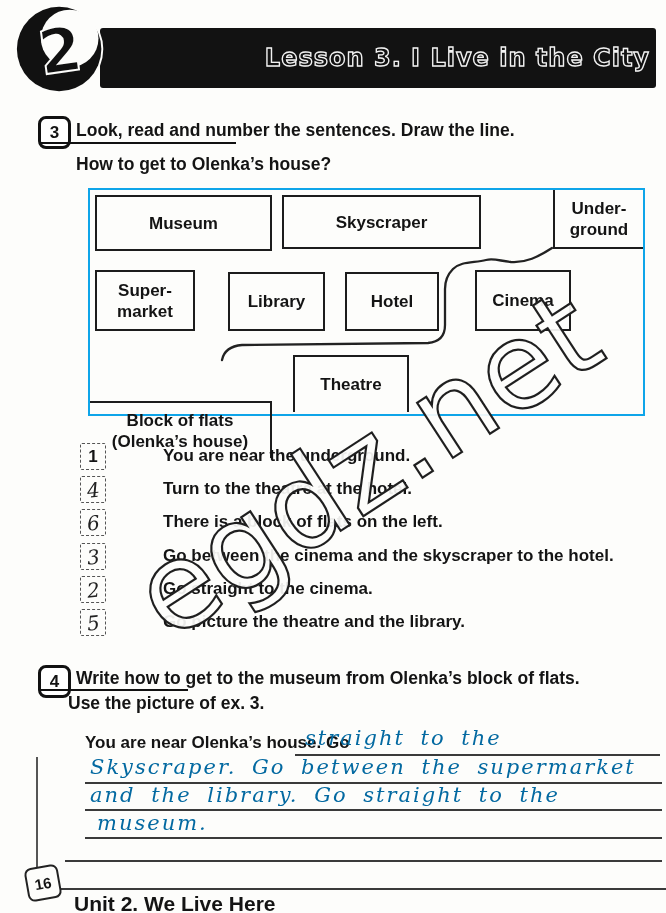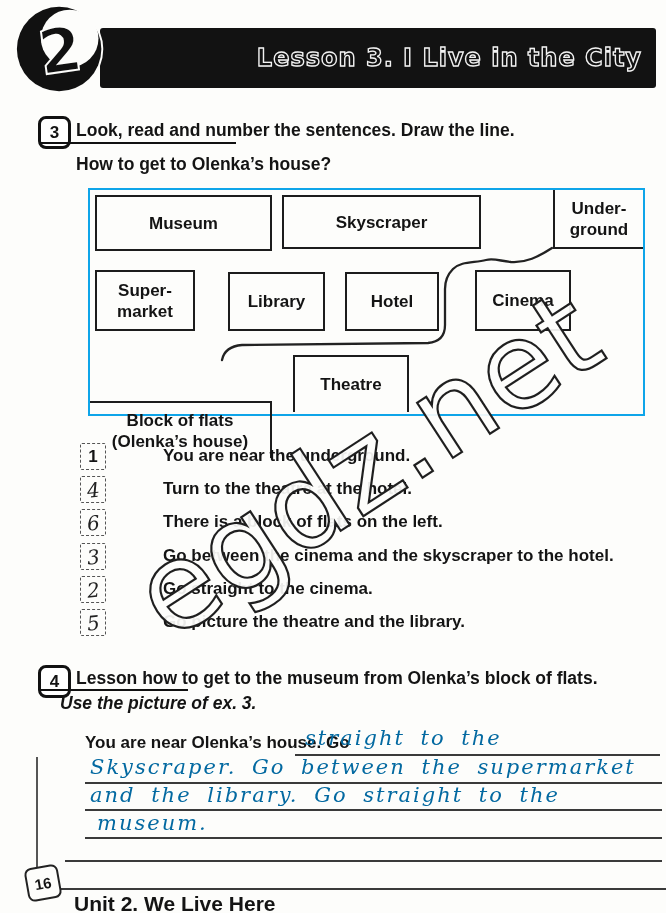--- a/index.html
+++ b/index.html
@@ -6,21 +6,21 @@
   body{background:#e8e8e8;font-family:"Liberation Sans",sans-serif;}
   #page{position:relative;width:666px;height:913px;background:#fdfdfb;overflow:hidden;
         box-shadow:0 0 6px rgba(0,0,0,.3);color:#141414;}
   .abs{position:absolute;}
 
   
   #banner{left:100px;top:28px;width:556px;height:60px;background:#121212;
           border-radius:3px;display:flex;align-items:center;justify-content:flex-end;}
   #banner .title{color:#121212;-webkit-text-stroke:1.3px #f2f2f2;
           text-shadow:0 0 1px #fff;font-size:24px;font-weight:bold;
-          letter-spacing:1px;padding-right:14px;font-family:"DejaVu Sans",sans-serif;}
+          letter-spacing:1px;padding-right:6px;font-family:"DejaVu Sans",sans-serif;}
   #logo{left:14px;top:2px;width:96px;height:96px;}
 
   
   .ex-badge{width:27px;height:27px;border:3px solid #111;border-radius:8px;
             display:flex;align-items:center;justify-content:center;
             font-weight:bold;font-size:17px;background:#fff;}
   .instr{font-weight:bold;font-size:17.5px;line-height:24px;}
   .uline{position:absolute;height:2px;background:#111;}
 
   
@@ -152,24 +152,24 @@
     <div class="num-box">
         <span class="num-hw">5</span>
       </div>
     <div class="sent-text">Go picture the theatre and the library.</div>
   </div>
 
   <div class="ex-badge abs" style="left:38px;top:665px;">
     <span>4</span>
   </div>
   <div class="instr abs" style="left:76px;top:666px;width:585px;">
-    <span>Lesson how</span><span> to get to the museum from Olenka’s block of flats.</span>
+    <span>Write how</span><span> to get to the museum from Olenka’s block of flats.</span>
   </div>
   <div class="uline abs" style="left:40px;top:689px;width:148px;"></div>
-  <div class="instr abs" style="left:60px;top:691px;font-style:italic;">Use the picture of ex. 3.</div>
+  <div class="instr abs" style="left:68px;top:691px;">Use the picture of ex. 3.</div>
 
   <div class="instr abs" style="left:85px;top:731px;font-size:17px;">You are near Olenka’s house. Go</div>
 
   <span class="hw abs" style="left:305px;top:726px;">straight to the</span>
   <span class="hw abs" style="left:90px;top:755px;">Skyscraper. Go between the supermarket</span>
   <span class="hw abs" style="left:90px;top:783px;">and the library. Go straight to the</span>
   <span class="hw abs" style="left:97px;top:811px;">museum.</span>
 
   <div class="rule" style="left:295px;top:754px;width:365px;"></div>
   <div class="rule" style="left:85px;top:782px;width:577px;"></div>

